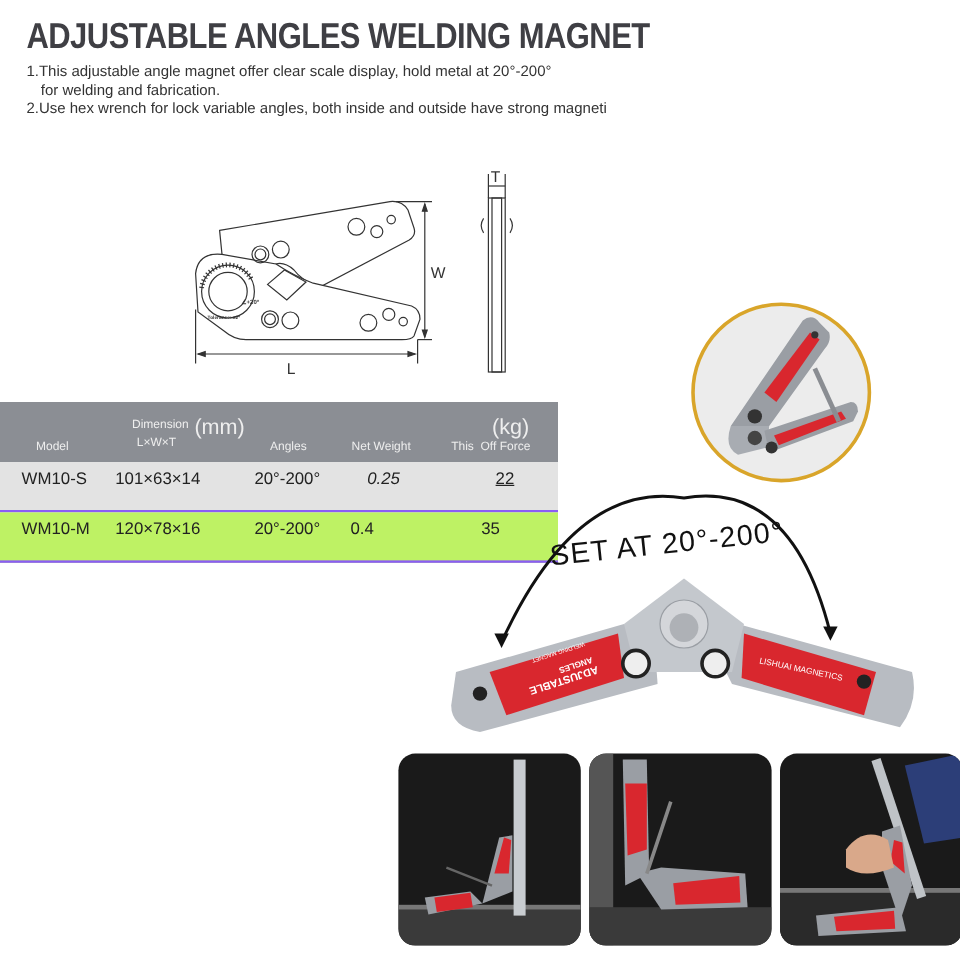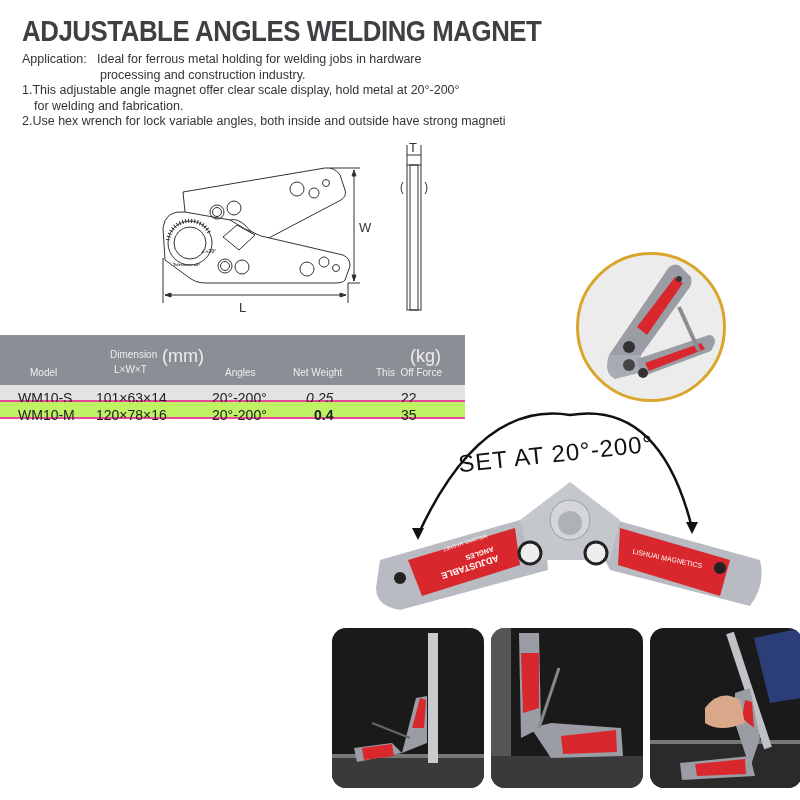--- a/index.html
+++ b/index.html
@@ -15,21 +15,21 @@
   .desc .ind2 { padding-left: 12px; }
 
   
   .drawing { position: absolute; left: 145px; top: 140px; width: 320px; height: 180px; }
 
   
   .spec-table { position: absolute; left: 0; top: 335px; width: 465px; }
   .thead { background: #8b8e94; height: 50px; position: relative; color: #f0f0f0; }
   .thead .h { position: absolute; font-size: 10px; color: #eeeeee; }
   .thead .big { font-size: 18px; }
-  .trow { height: 17px; position: relative; font-size: 14px; color: #222; border-bottom: 2px solid #ec4899; }
+  .trow { height: 42px; position: relative; font-size: 14px; color: #222; border-bottom: 2px solid #8b5cf6; }
   .trow.r1 { background: #e3e3e3; }
   .trow.r2 { background: #bef264; }
   .trow .c { position: absolute; top: 5px; }
 
   
   .inset { position: absolute; left: 576px; top: 252px; width: 150px; height: 150px; border-radius: 50%; border: 3px solid #d9a52a; background: #ececec; overflow: hidden; }
 
   
   .product { position: absolute; left: 370px; top: 410px; width: 400px; height: 200px; }
 
@@ -37,25 +37,20 @@
   .p1 { left: 332px; }
   .p2 { left: 491px; }
   .p3 { left: 650px; }
 </style>
 </head>
 <body>
 
 <div class="title">ADJUSTABLE ANGLES WELDING MAGNET</div>
 
 <div class="desc">
-  <div class="row">
-    <span class="label">Application:</span>
-    <span>Ideal for ferrous metal holding for welding jobs in hardware</span>
-  </div>
-  <div class="indent">processing and construction industry.</div>
   <div>1.This adjustable angle magnet offer clear scale display, hold metal at 20°-200°</div>
   <div class="ind2">for welding and fabrication.</div>
   <div>2.Use hex wrench for lock variable angles, both inside and outside have strong magneti</div>
 </div>
 
 <div class="drawing">
   <svg width="320" height="180" viewBox="0 0 320 180" fill="none" stroke="#333" stroke-width="1">
 
     <path d="M38 52 L180 28 Q190 27 195 35 L200 50 Q202 56 196 60 L120 100 Q105 92 100 85 Q92 78 85 80 L60 90 Q46 88 40 72 Z" fill="#fff"></path>
 
@@ -114,27 +109,27 @@
     <span class="h" style="left:225px;top:32px;">Angles</span>
     <span class="h" style="left:293px;top:32px;">Net Weight</span>
     <span class="h big" style="left:394px;top:11px;margin-left:16px;">(kg)</span>
     <span class="h" style="left:376px;top:32px;white-space:pre;">This  Off Force</span>
   </div>
   <div class="trow r1">
     <span class="c" style="left:18px;">WM10-S</span>
     <span class="c" style="left:96px;">101×63×14</span>
     <span class="c" style="left:212px;">20°-200°</span>
     <span class="c" style="left:306px;font-style:italic;">0.25</span>
-    <span class="c" style="left:401px;text-decoration:underline;">22</span>
+    <span class="c" style="left:413px;text-decoration:underline;">22</span>
   </div>
   <div class="trow r2">
     <span class="c" style="left:18px;">WM10-M</span>
     <span class="c" style="left:96px;">120×78×16</span>
     <span class="c" style="left:212px;">20°-200°</span>
-    <span class="c" style="left:314px;font-weight:bold;">0.4</span>
+    <span class="c" style="left:292px;">0.4</span>
     <span class="c" style="left:401px;">35</span>
   </div>
 </div>
 
 <div class="inset">
   <svg width="150" height="150" viewBox="0 0 150 150">
     <path d="M30 100 L90 12 Q98 6 104 14 L112 22 Q114 30 108 36 L62 100 Z" fill="#9a9ea4"></path>
     <path d="M58 72 L96 22 L104 28 L68 80 Z" fill="#d9272e"></path>
     <path d="M30 100 L62 100 L60 118 L36 124 Q24 118 30 100 Z" fill="#a8acb2"></path>
     <path d="M58 104 L130 80 Q136 80 136 88 L132 96 L62 122 Z" fill="#9a9ea4"></path>

